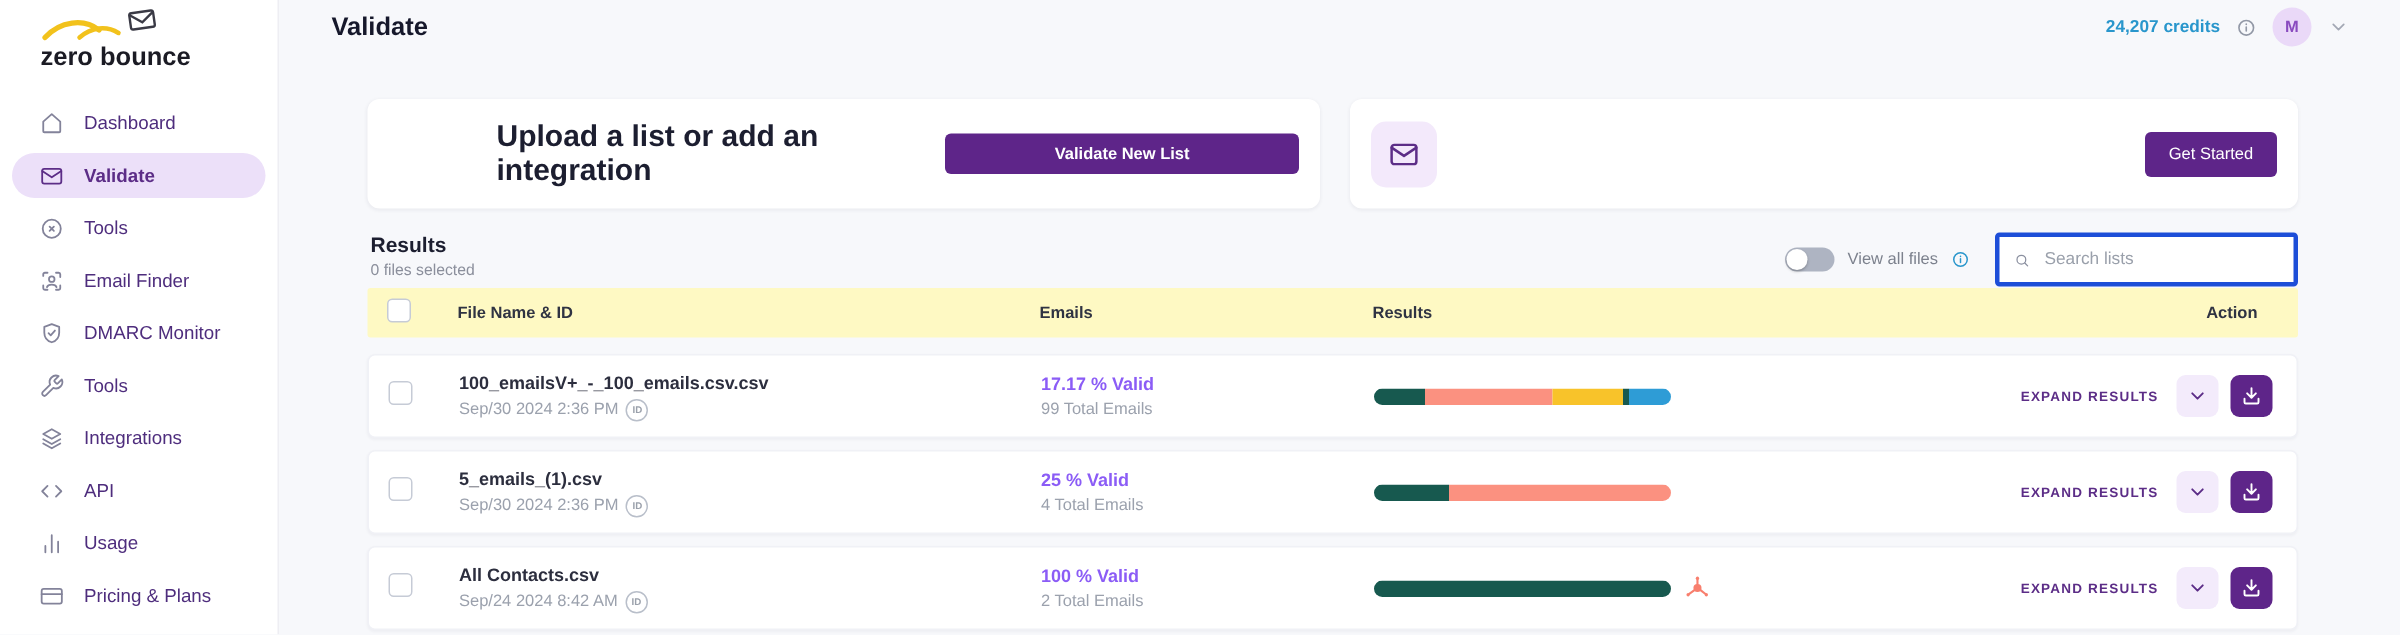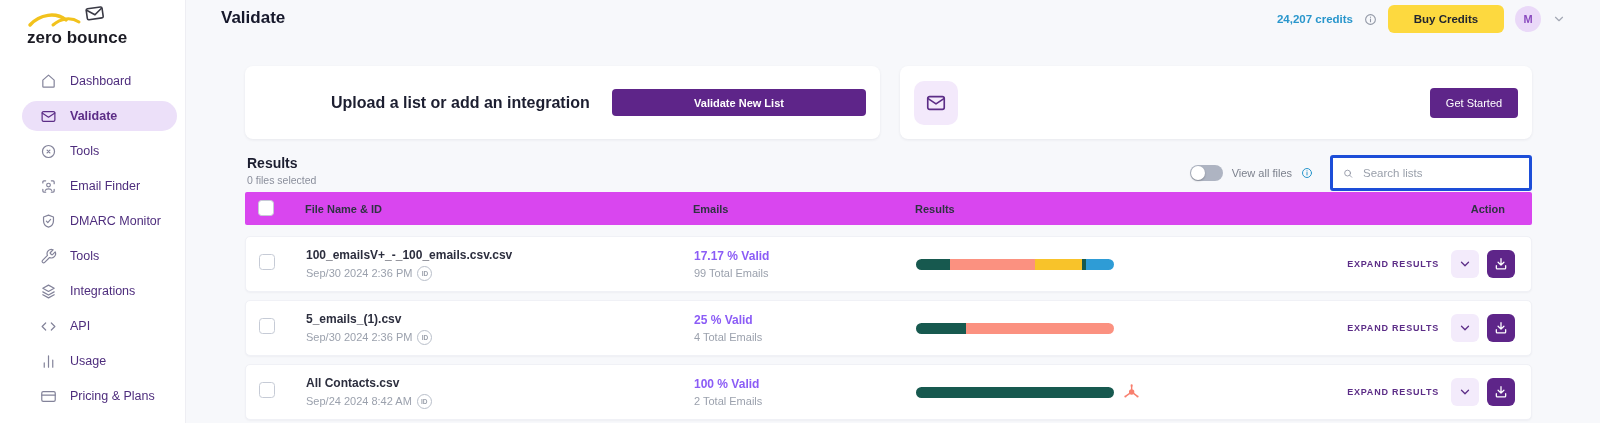--- a/index.html
+++ b/index.html
@@ -11,21 +11,21 @@
   }
   .icn svg{width:100%;height:100%;display:block;}
   .icn{display:inline-block;line-height:0;}
 
   
   .sidebar{
     position:absolute;left:0;top:0;width:185px;height:423px;background:#ffffff;
     border-right:1px solid #eeeef3;z-index:2;
   }
   .logo{padding:6px 0 0 22px;}
-  .nav{margin-top:12px;padding-left:14px;}
+  .nav{margin-top:12px;}
   .nav-item{
     height:30px;margin:5px 8px;display:flex;align-items:center;gap:13px;
     padding-left:18px;border-radius:16px;font-size:12.5px;color:#4e2d7d;cursor:pointer;
   }
   .nav-item .icn{width:17px;height:17px;color:#83839a;flex:0 0 17px;}
   .nav-item .icn svg{stroke:currentColor;fill:none;stroke-width:1.7;stroke-linecap:round;stroke-linejoin:round;}
   .nav-item.active{background:#ece0f9;color:#5c2d87;font-weight:700;}
   .nav-item.active .icn{color:#5c2d87;}
 
   
@@ -39,21 +39,21 @@
     width:116px;height:28px;border:none;border-radius:6px;background:#fdd93f;
     font-family:inherit;font-size:11.5px;font-weight:700;color:#22252f;cursor:pointer;
   }
   .avatar{width:26px;height:26px;border-radius:50%;background:#ead9f8;color:#8a4bbf;
     display:flex;align-items:center;justify-content:center;font-size:11px;font-weight:700;cursor:pointer;}
   .chev-icn{width:14px;height:14px;color:#a3a8b4;cursor:pointer;}
 
   
   .card{background:#fff;border-radius:8px;box-shadow:0 1px 3px rgba(25,28,50,.07);}
   .card-upload{position:absolute;left:60px;top:66px;width:635px;height:73px;display:flex;align-items:center;}
-  .upload-text{margin-left:86px;font-size:16px;font-weight:700;color:#1c1e30;}
+  .upload-text{margin-left:86px;font-size:20px;font-weight:700;color:#1c1e30;}
   .btn-validate{
     margin-left:auto;margin-right:14px;width:254px;height:27px;border:none;border-radius:4px;
     background:#5e2589;color:#fff;font-family:inherit;font-size:11px;font-weight:700;cursor:pointer;
   }
   .card-iev{position:absolute;left:715px;top:66px;width:632px;height:73px;display:flex;align-items:center;padding-left:0;}
   .iev-icn-wrap{width:44px;height:44px;border-radius:10px;background:#f3e9fb;margin-left:14px;
     display:flex;align-items:center;justify-content:center;}
   .iev-icn{width:22px;height:22px;color:#5c2d87;}
   .iev-icn svg{stroke:currentColor;fill:none;stroke-width:1.8;stroke-linecap:round;stroke-linejoin:round;}
   .iev-texts{margin-left:16px;}
@@ -79,21 +79,21 @@
   }
   .search-icn{width:13px;height:13px;color:#8b90a0;}
   .searchbox input{
     border:none;outline:none;flex:1;font-family:inherit;font-size:11.5px;color:#3a3f4e;background:transparent;
   }
   .searchbox input::placeholder{color:#9aa0ab;}
 
   
   .table{position:absolute;left:60px;right:68px;top:192px;}
   .trow{display:grid;grid-template-columns:60px 388px 202px 1fr 250px;align-items:center;}
-  .thead{height:33px;background:#d946ef;border-radius:2px;font-size:11px;font-weight:700;color:#2f3342;margin-bottom:11px;}
+  .thead{height:33px;background:#fef9c3;border-radius:2px;font-size:11px;font-weight:700;color:#2f3342;margin-bottom:11px;}
   .row-card{height:54px;background:#fff;border-radius:5px;border:1px solid #f0f1f6;box-shadow:0 1px 2px rgba(25,28,50,.04);margin-bottom:8px;}
   .cell-check{padding-left:13px;}
   .checkbox{display:inline-block;width:14px;height:14px;border:1.5px solid #c6cbd6;border-radius:3.5px;background:#fff;cursor:pointer;}
   .fname{font-size:12px;font-weight:600;color:#2c2e3e;cursor:pointer;}
   .fdate{font-size:11px;color:#9ba1ad;margin-top:4px;display:flex;align-items:center;gap:5px;}
   .id-badge{
     width:13px;height:13px;border:1px solid #b9bfca;border-radius:50%;color:#9aa0ab;
     font-size:6.5px;font-weight:700;display:inline-flex;align-items:center;justify-content:center;cursor:pointer;
   }
   .vpct{font-size:12px;font-weight:700;color:#8b5cf6;}
@@ -225,21 +225,20 @@
 
   <div class="header-right">
     <span class="credits">24,207 credits</span>
     <span class="icn info-icn">
         <svg viewBox="0 0 24 24">
           <circle cx="12" cy="12" r="9"></circle>
           <path d="M12 11 v5"></path>
           <path d="M12 7.5 v.5"></path>
         </svg>
       </span>
-    <button class="btn-buy">Buy Credits</button>
     <span class="avatar">M</span>
     <span class="icn chev-icn">
         <svg viewBox="0 0 24 24">
           <path d="M6 9 l6 6 6 -6"></path>
         </svg>
       </span>
   </div>
 
   <div class="card card-upload">
     <span class="upload-text">Upload a list or add an integration</span>

